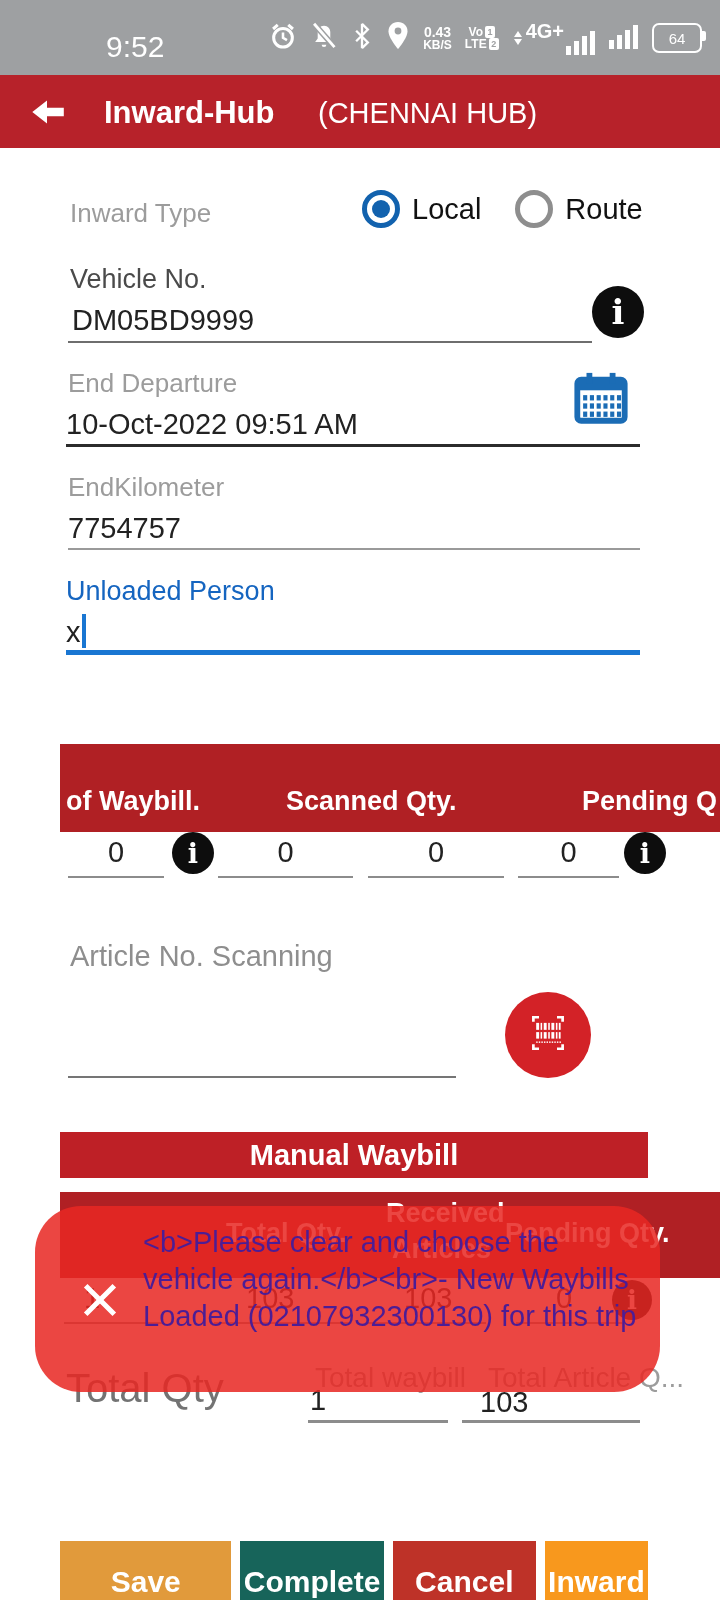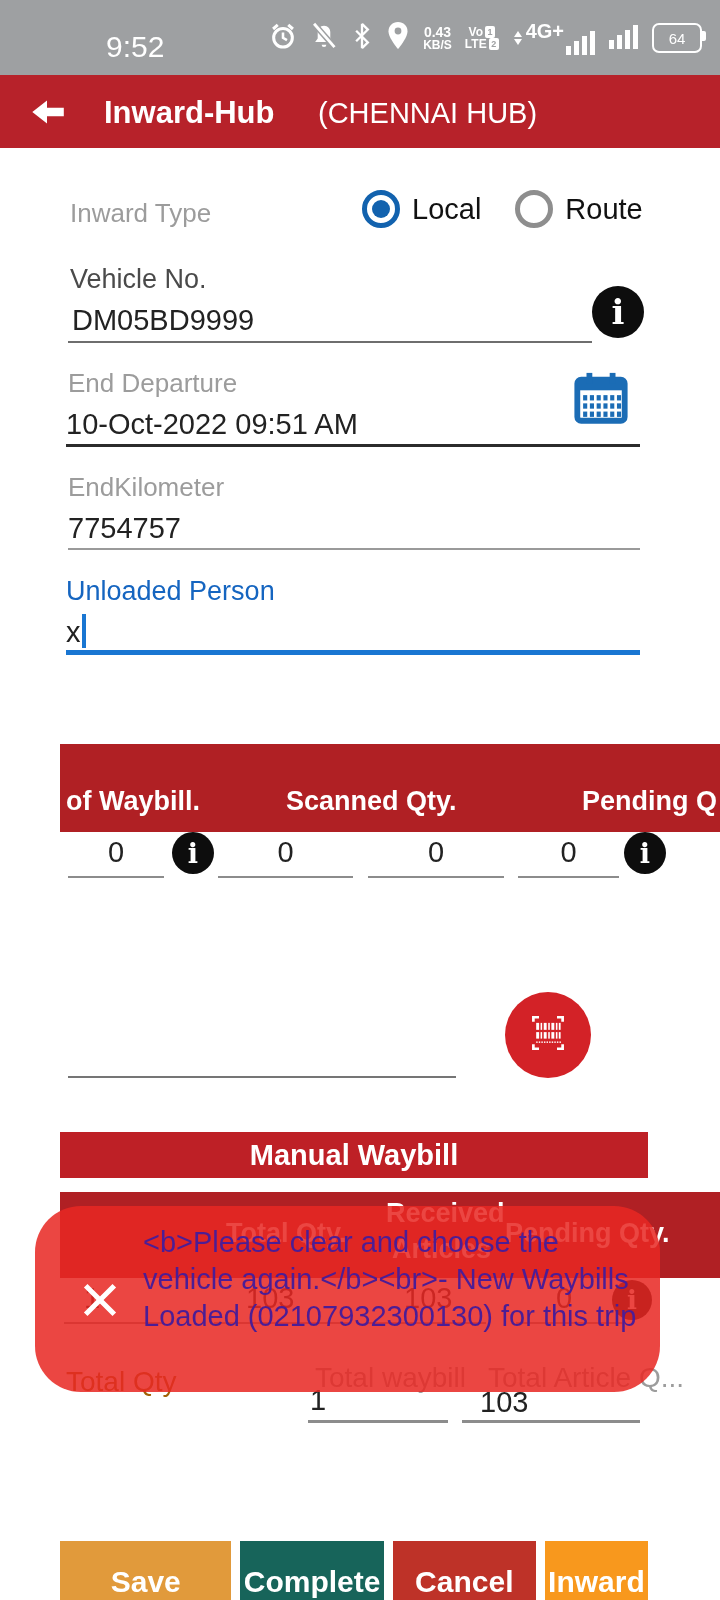--- a/index.html
+++ b/index.html
@@ -215,20 +215,21 @@
   <div class="abs uline" style="left:68px;top:876px;width:96px;"></div>
   <div class="abs info-i" style="left:172px;top:832px;width:42px;height:42px;font-size:27px;">i</div>
   <div class="abs val" style="left:218px;top:836px;width:135px;text-align:center;">0</div>
   <div class="abs uline" style="left:218px;top:876px;width:135px;"></div>
   <div class="abs val" style="left:368px;top:836px;width:136px;text-align:center;">0</div>
   <div class="abs uline" style="left:368px;top:876px;width:136px;"></div>
   <div class="abs val" style="left:518px;top:836px;width:101px;text-align:center;">0</div>
   <div class="abs uline" style="left:518px;top:876px;width:101px;"></div>
   <div class="abs info-i" style="left:624px;top:832px;width:42px;height:42px;font-size:27px;">i</div>
 
+  <div class="abs" style="left:70px;top:940px;font-size:29px;color:#8E8E8E;">Article No. Scanning</div>
   <div class="abs scan-btn" style="background: rgb(211, 34, 39);">
     <span>
       <svg width="54" height="54" viewBox="0 0 48 48">
         <g stroke="#fff" stroke-width="2.4" fill="none">
           <path d="M11 14 V10 H16"></path>
             <path d="M32 10 H37 V14"></path>
             <path d="M37 34 V38 H32"></path>
             <path d="M16 38 H11 V34"></path>
         </g>
         <g fill="#fff">
@@ -271,21 +272,21 @@
   <div class="abs val" style="left:84px;top:1282px;">1</div>
   <div class="abs val" style="left:246px;top:1282px;">103</div>
   <div class="abs val" style="left:404px;top:1282px;">103</div>
   <div class="abs val" style="left:556px;top:1282px;">0</div>
   <div class="abs info-i" style="left:612px;top:1280px;width:40px;height:40px;font-size:26px;">i</div>
   <div class="abs uline" style="left:64px;top:1322px;width:100px;"></div>
   <div class="abs uline" style="left:214px;top:1322px;width:136px;"></div>
   <div class="abs uline" style="left:368px;top:1322px;width:118px;"></div>
   <div class="abs uline" style="left:516px;top:1322px;width:106px;"></div>
 
-  <div class="abs" style="left:66px;top:1366px;font-size:28px;color:#a16207;">Total Qty</div>
+  <div class="abs" style="left:66px;top:1366px;font-size:40px;color:#737373;">Total Qty</div>
   <div class="abs" style="left:315px;top:1362px;font-size:28px;color:#9C9C9C;">Total waybill</div>
   <div class="abs" style="left:488px;top:1362px;font-size:28px;color:#9C9C9C;">Total Article Q...</div>
   <div class="abs val" style="left:310px;top:1384px;">1</div>
   <div class="abs val" style="left:480px;top:1386px;">103</div>
   <div class="abs uline" style="left:308px;top:1420px;width:140px;height:3px;"></div>
   <div class="abs uline" style="left:462px;top:1420px;width:178px;height:3px;"></div>
 
   <div class="abs toast" style="background: rgba(232, 40, 35, 0.86);"></div>
   <span class="toast-x">
     <svg width="44" height="44" viewBox="0 0 40 40">

